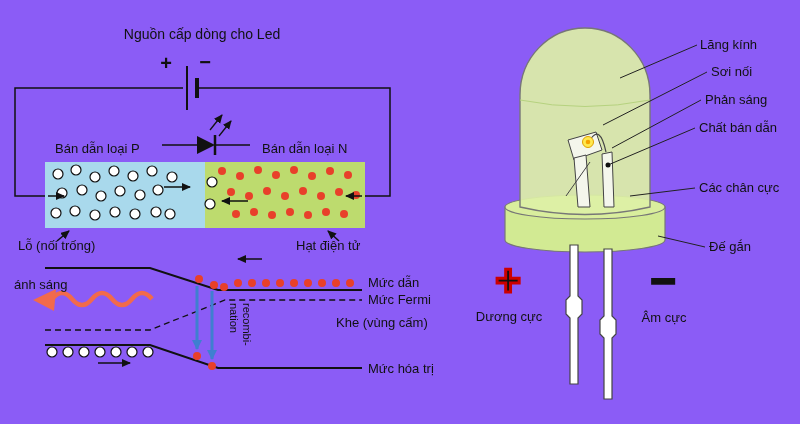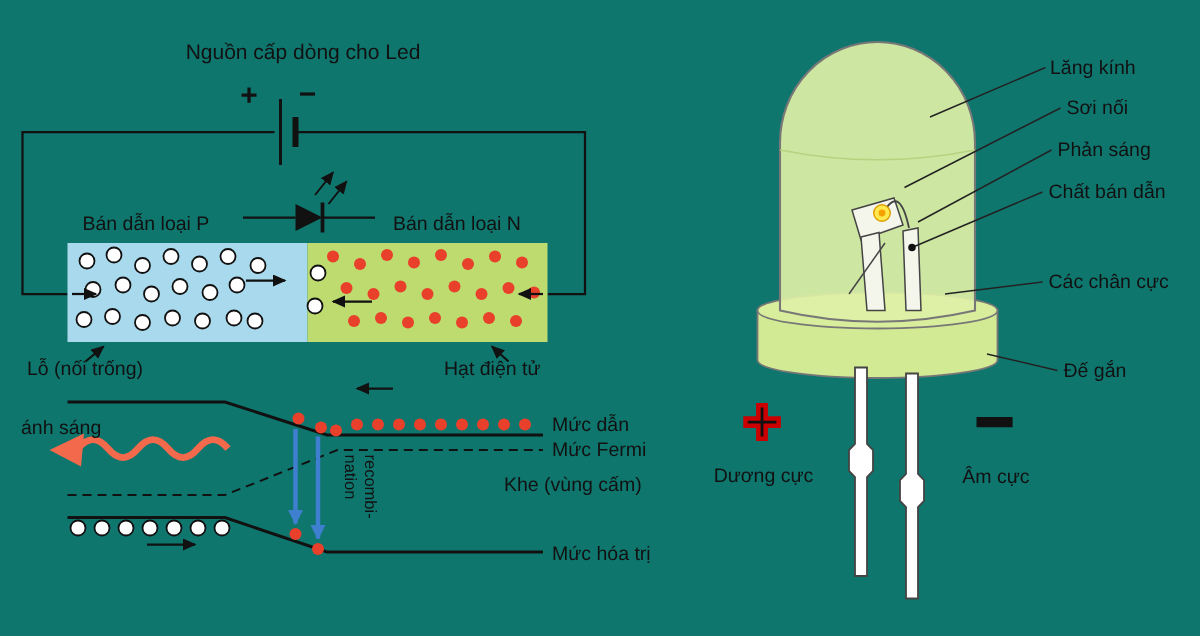--- a/index.html
+++ b/index.html
@@ -1,16 +1,16 @@
 <!DOCTYPE html>
 <html><head>
 <meta charset="utf-8">
 <style>
   html,body{margin:0;padding:0;background:#fff;}
-  .canvas{position:relative;width:800px;height:424px;background:#0f766e;overflow:hidden;
+  .canvas{position:relative;width:800px;height:424px;background:#8b5cf6;overflow:hidden;
           font-family:"Liberation Sans",sans-serif;}
   svg text{font-family:"Liberation Sans",sans-serif;font-size:13px;fill:#111;}
   .t14{font-size:14px;}
   .t11{font-size:11px;}
   .sign-s{font-size:20px;font-weight:bold;}
   .sign-b{font-size:44px;font-weight:bold;}
   .ln{stroke:#111;stroke-width:1.5;fill:none;}
   .ln1{stroke:#222;stroke-width:1;fill:none;}
   .ln2{stroke:#111;stroke-width:2;fill:none;}
   .dash{stroke:#111;stroke-width:1.3;fill:none;stroke-dasharray:6 4;}

